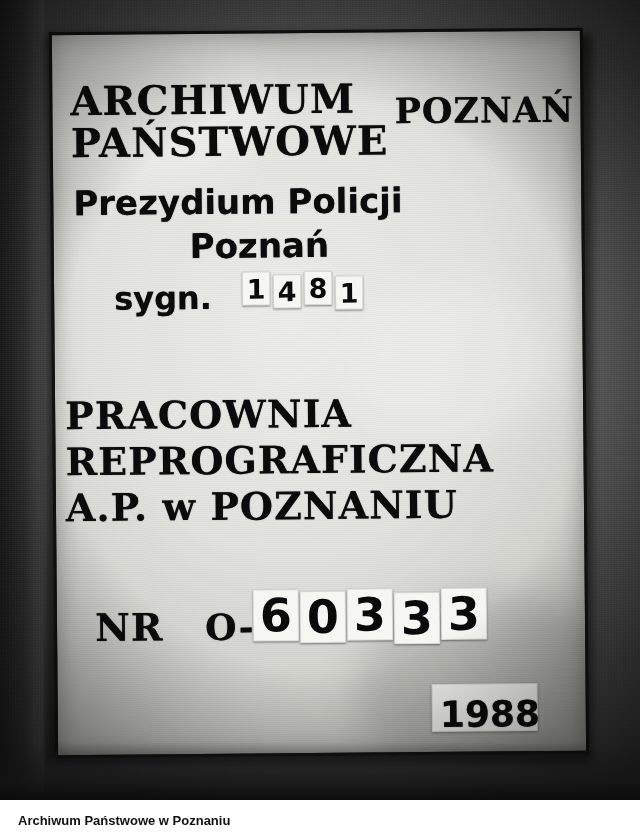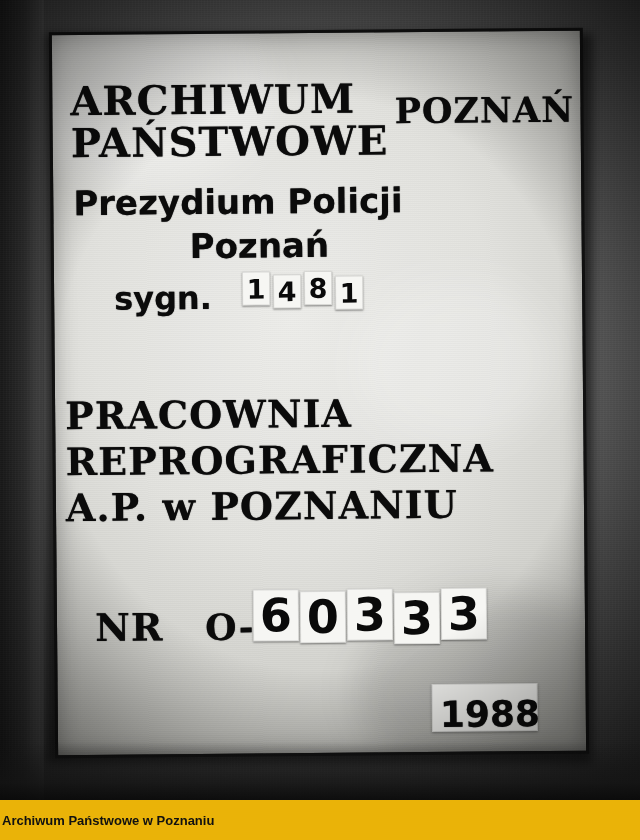--- a/index.html
+++ b/index.html
@@ -166,24 +166,24 @@
     background: #f1f1ee;
     box-shadow: 0 1px 3px rgba(0,0,0,.35);
     border: 1px solid rgba(0,0,0,.1);
   }
 
   
   .caption-bar {
     position: absolute;
     left: 0; bottom: 0;
     width: 640px; height: 40px;
-    background: #eab308;
+    background: #ffffff;
     display: flex;
     align-items: center;
-    padding-left: 2px;
+    padding-left: 18px;
   }
   .caption-text {
     font-family: "Liberation Sans", sans-serif;
     font-size: 13px;
     font-weight: bold;
     color: #111;
   }
 </style>
 </head>
 <body>

